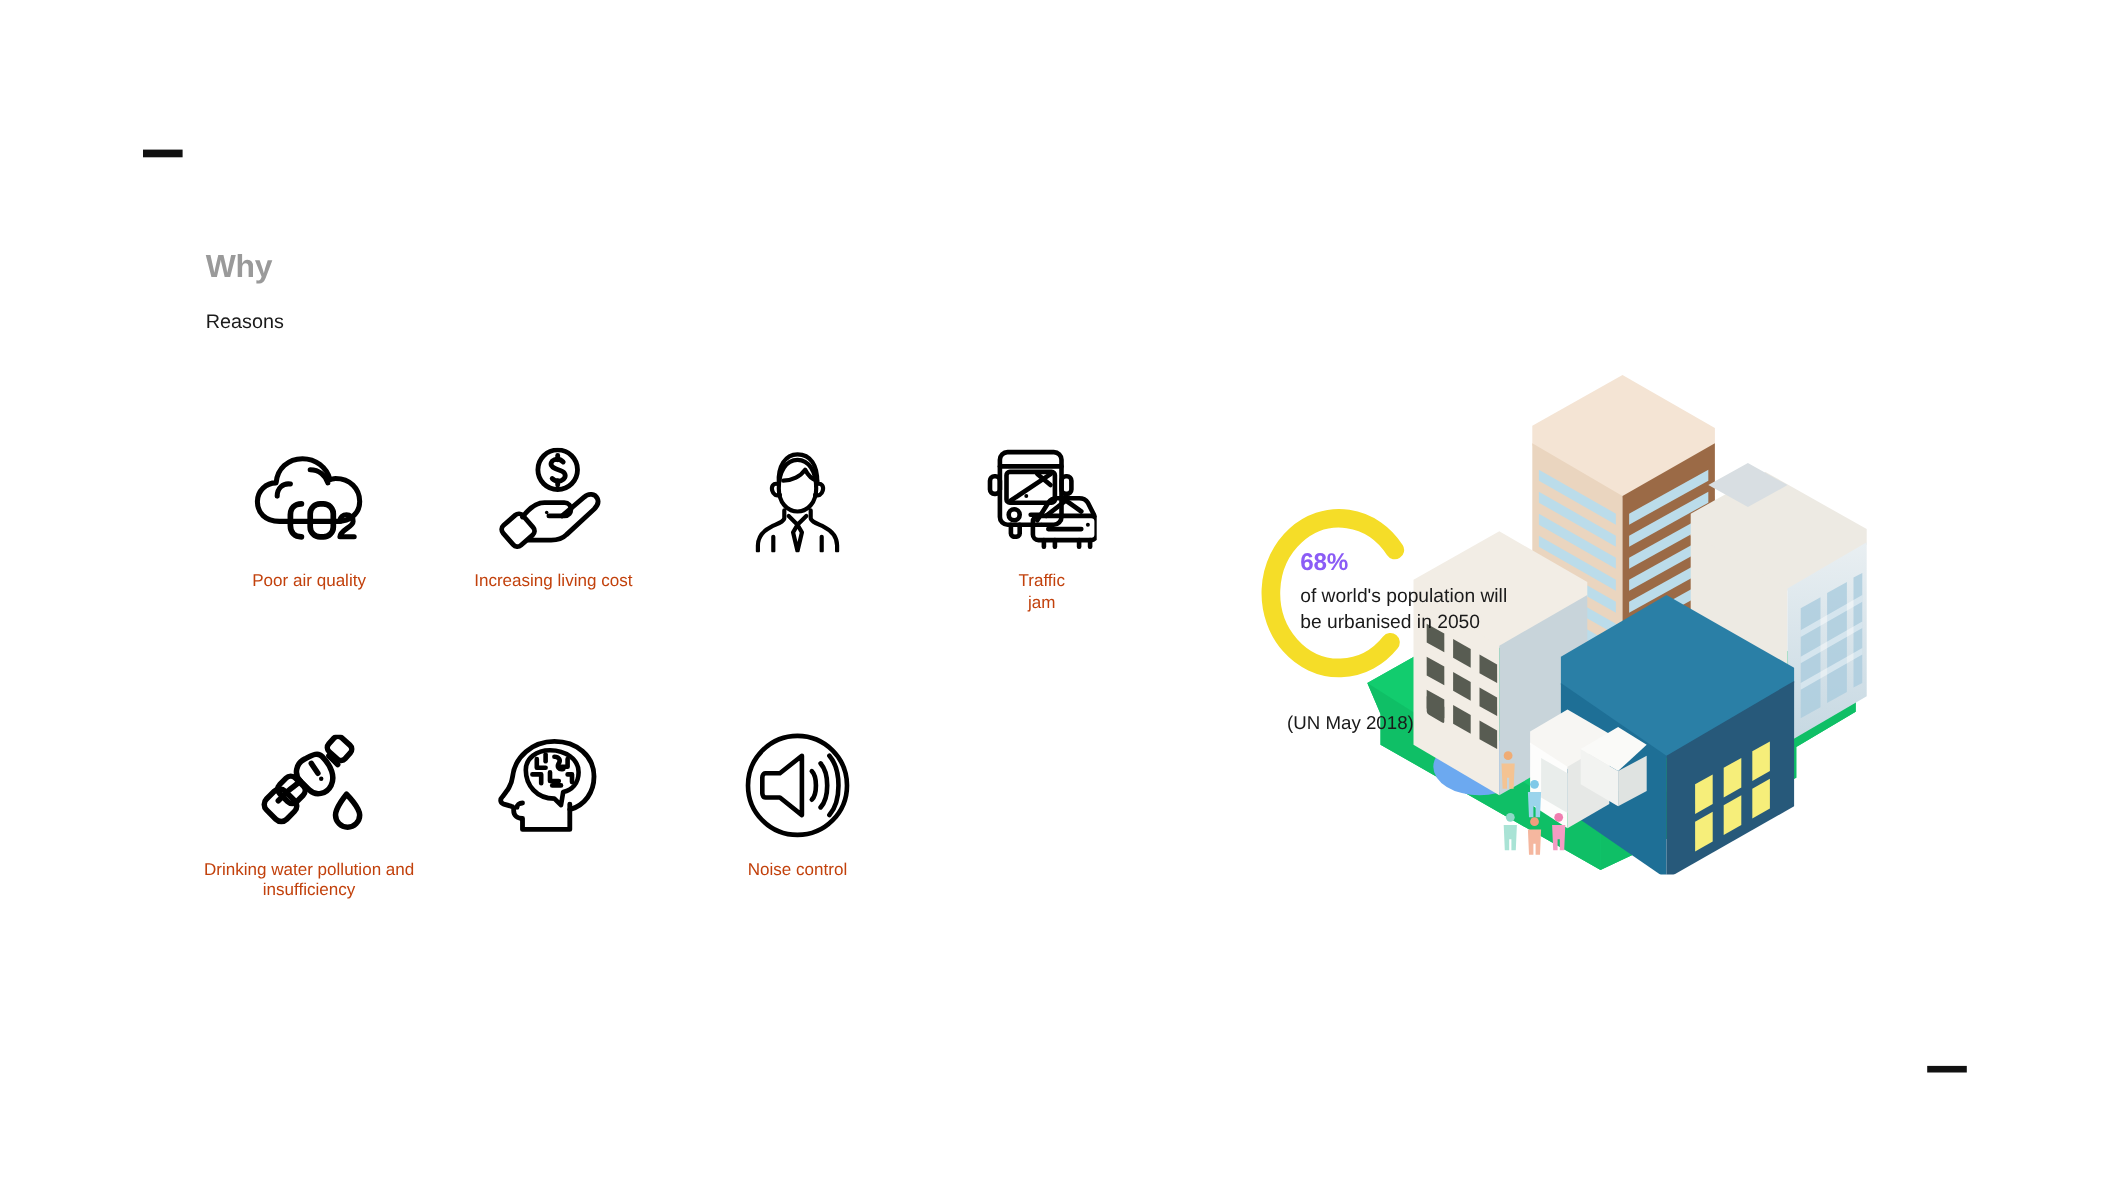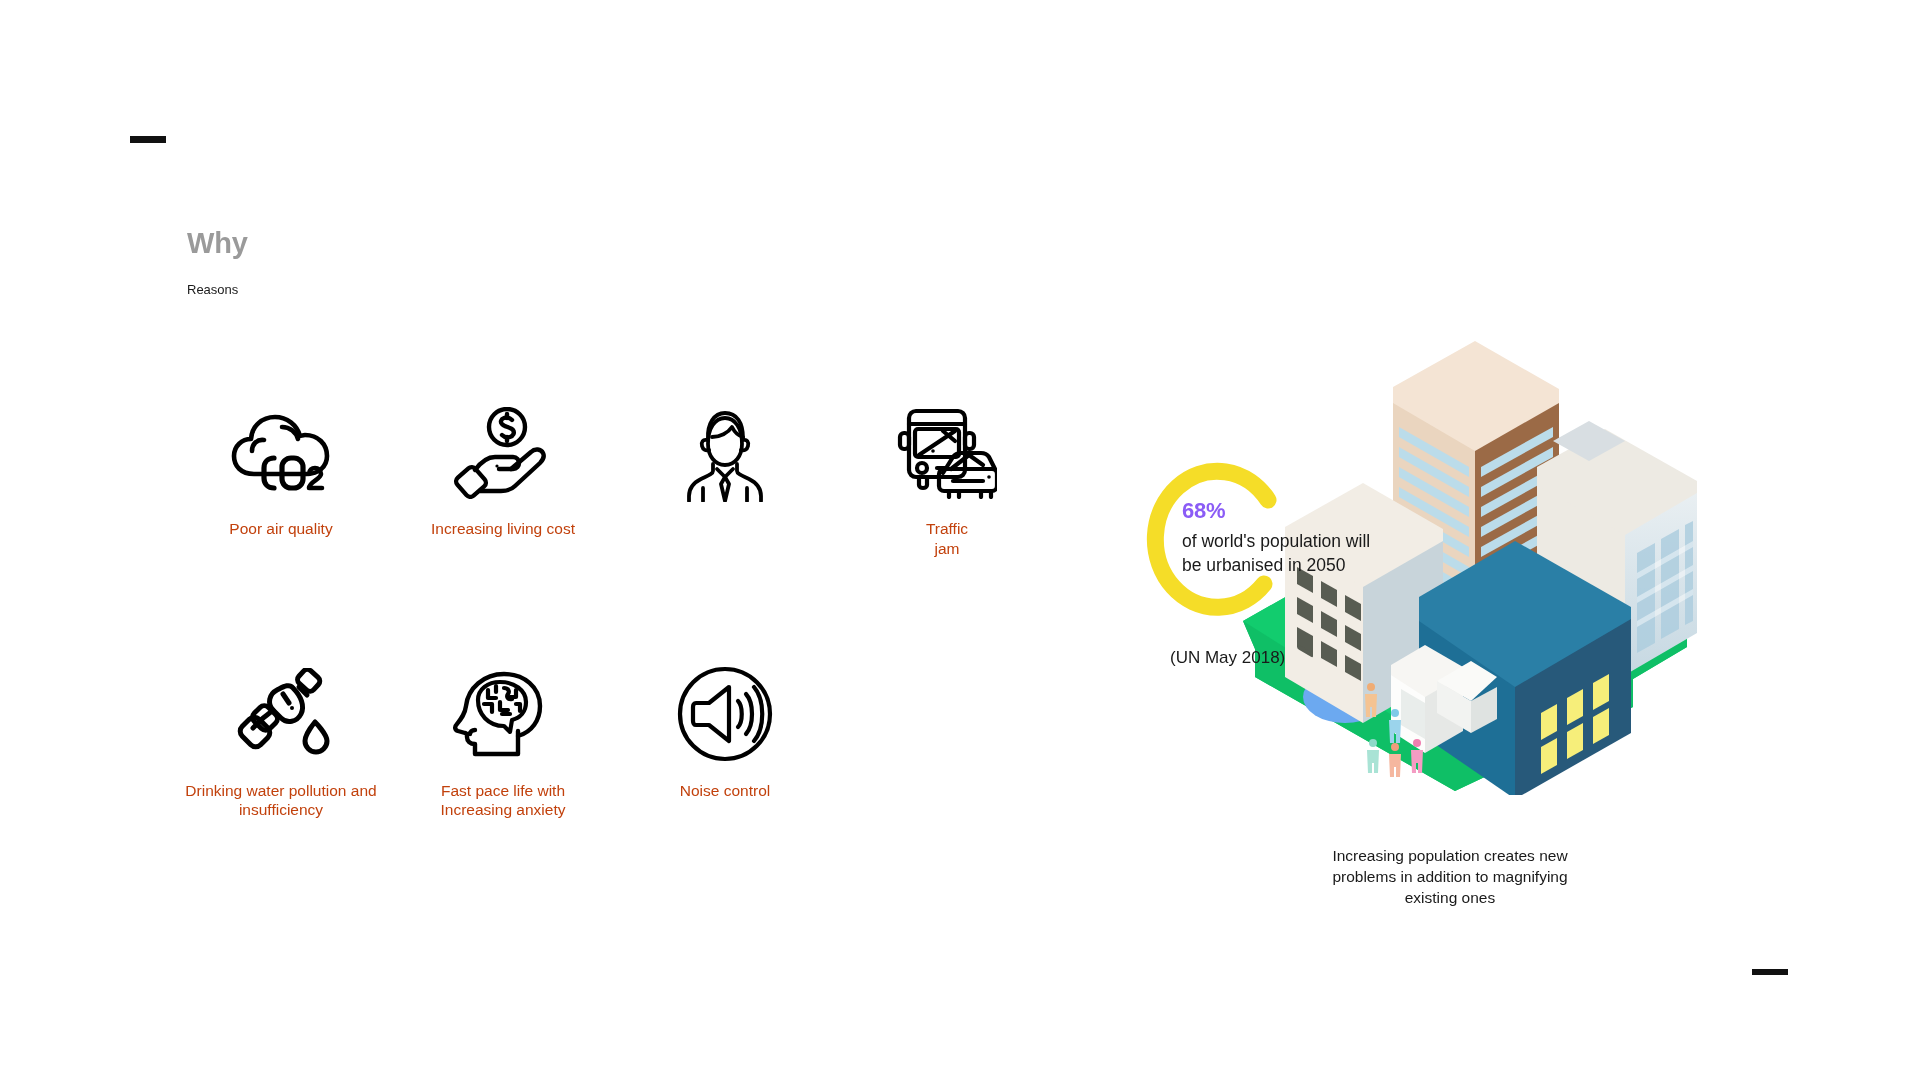--- a/index.html
+++ b/index.html
@@ -47,21 +47,21 @@
   .headline {
     font-size: 33px;
     font-weight: bold;
     color: #111111;
     letter-spacing: -0.4px;
     line-height: 1.28;
     margin: 0;
     max-width: 420px;
   }
   .sub-label {
-    font-size: 13px;
+    font-size: 18px;
     color: #1a1a1a;
     margin-top: 22px;
     line-height: 1.2;
   }
 
   
   .reasons {
     position: absolute;
     left: 170px;
     top: 400px;
@@ -303,22 +303,20 @@
               <path d="M44 18 L44 24"></path>
               <path d="M52 20 C56 20 58 23 56 26 C54 29 56 32 60 31"></path>
               <path d="M64 22 L64 29 L58 29"></path>
               <path d="M32 36 L40 36 L40 44"></path>
               <path d="M48 34 L48 42 L56 42"></path>
               <path d="M64 36 L68 36 L68 43"></path>
               <path d="M50 46 L58 46"></path>
             </g>
           </svg>
         </div>
-        <div class="caption">Fast pace life with
-Increasing anxiety</div>
       </div>
 
       <div class="reason">
         <div class="icon-wrap">
           <svg width="98" height="98" viewBox="0 0 98 98">
             <g fill="none" stroke="#000" stroke-width="4.2" stroke-linecap="round" stroke-linejoin="round">
               <circle cx="49" cy="49" r="45"></circle>
               <path d="M53 22 L33 38 L20 38 C18 38 17 40 17 42 L17 56 C17 58 18 60 20 60 L33 60 L53 76 Z"></path>
               <path d="M62 36 C67 41 67 57 62 62"></path>
               <path d="M70 29 C78 38 78 60 70 69"></path>
@@ -484,17 +482,14 @@
       <path d="M 126 136
                A 62 68 0 1 1 130 52" fill="none" stroke="#F5DD28" stroke-width="17" stroke-linecap="round"></path>
     </svg>
     <div class="stat-text">
       <div class="stat-pct">68%</div>
       <div class="stat-desc">of world's population will be urbanised in 2050</div>
     </div>
     <div class="stat-source">(UN May 2018)</div>
   </div>
 
-  <div class="city-caption">Increasing population creates new
-problems in addition to magnifying
-existing ones</div>
 
 </div>
 
 </body></html>

